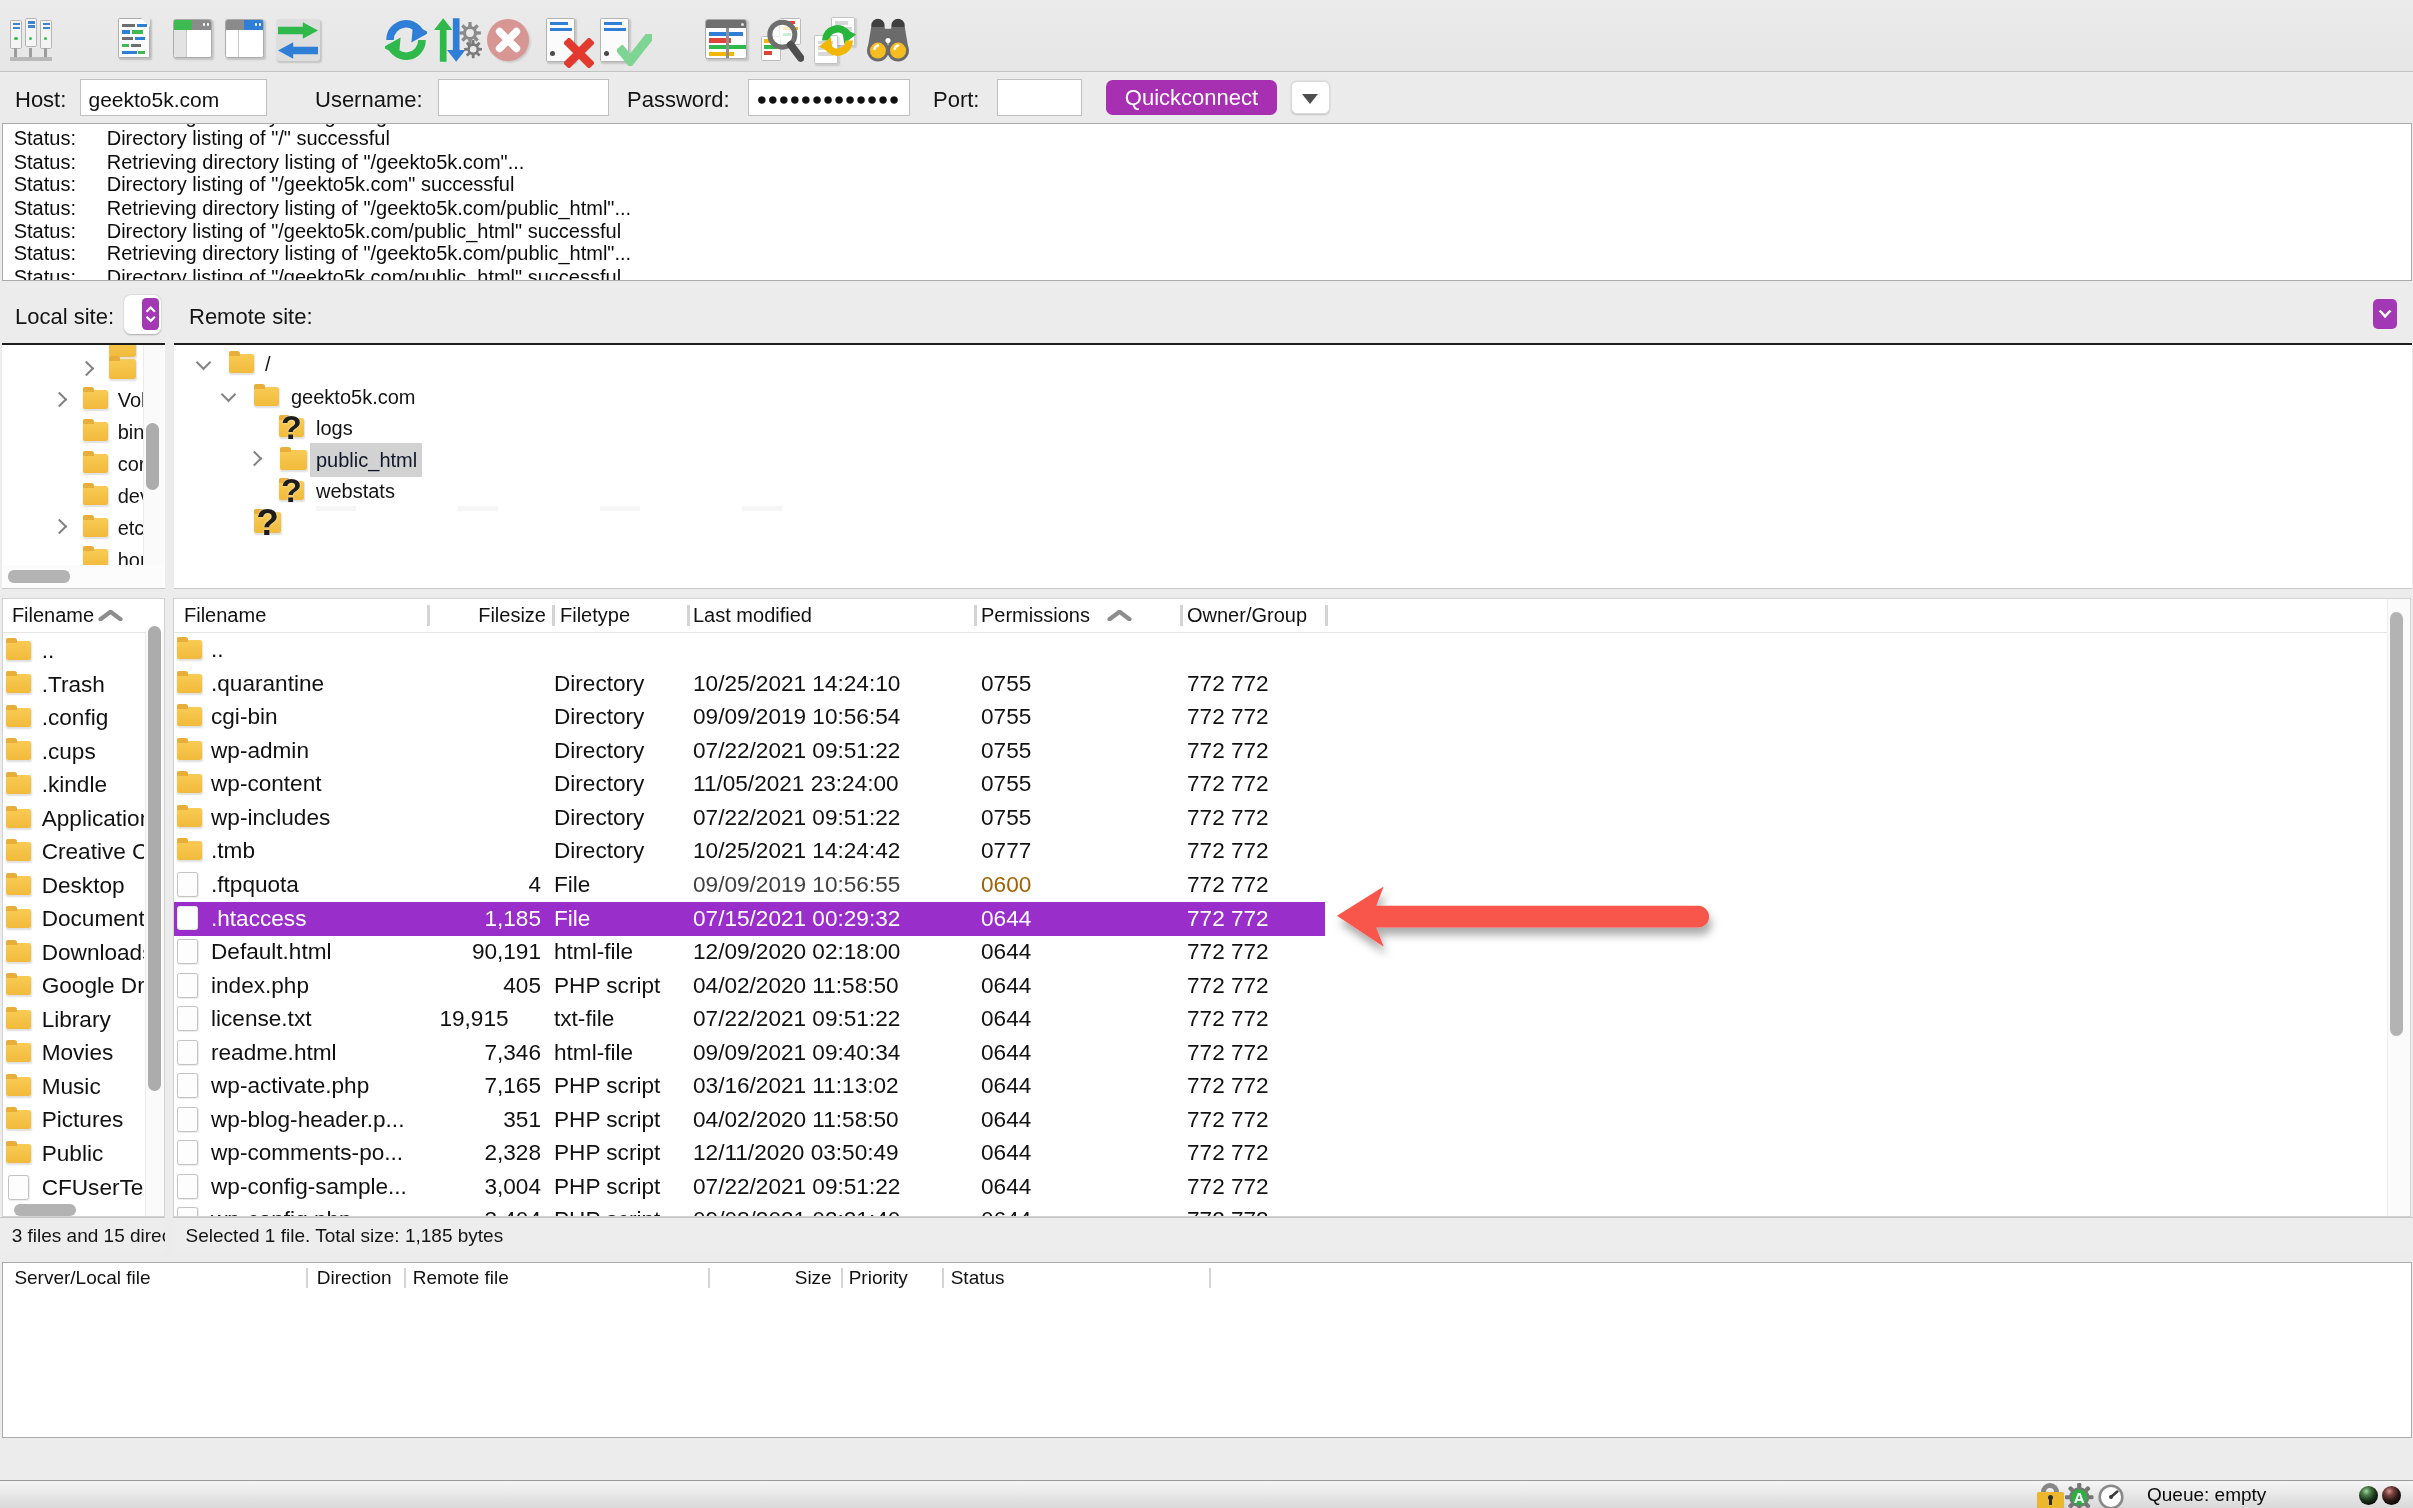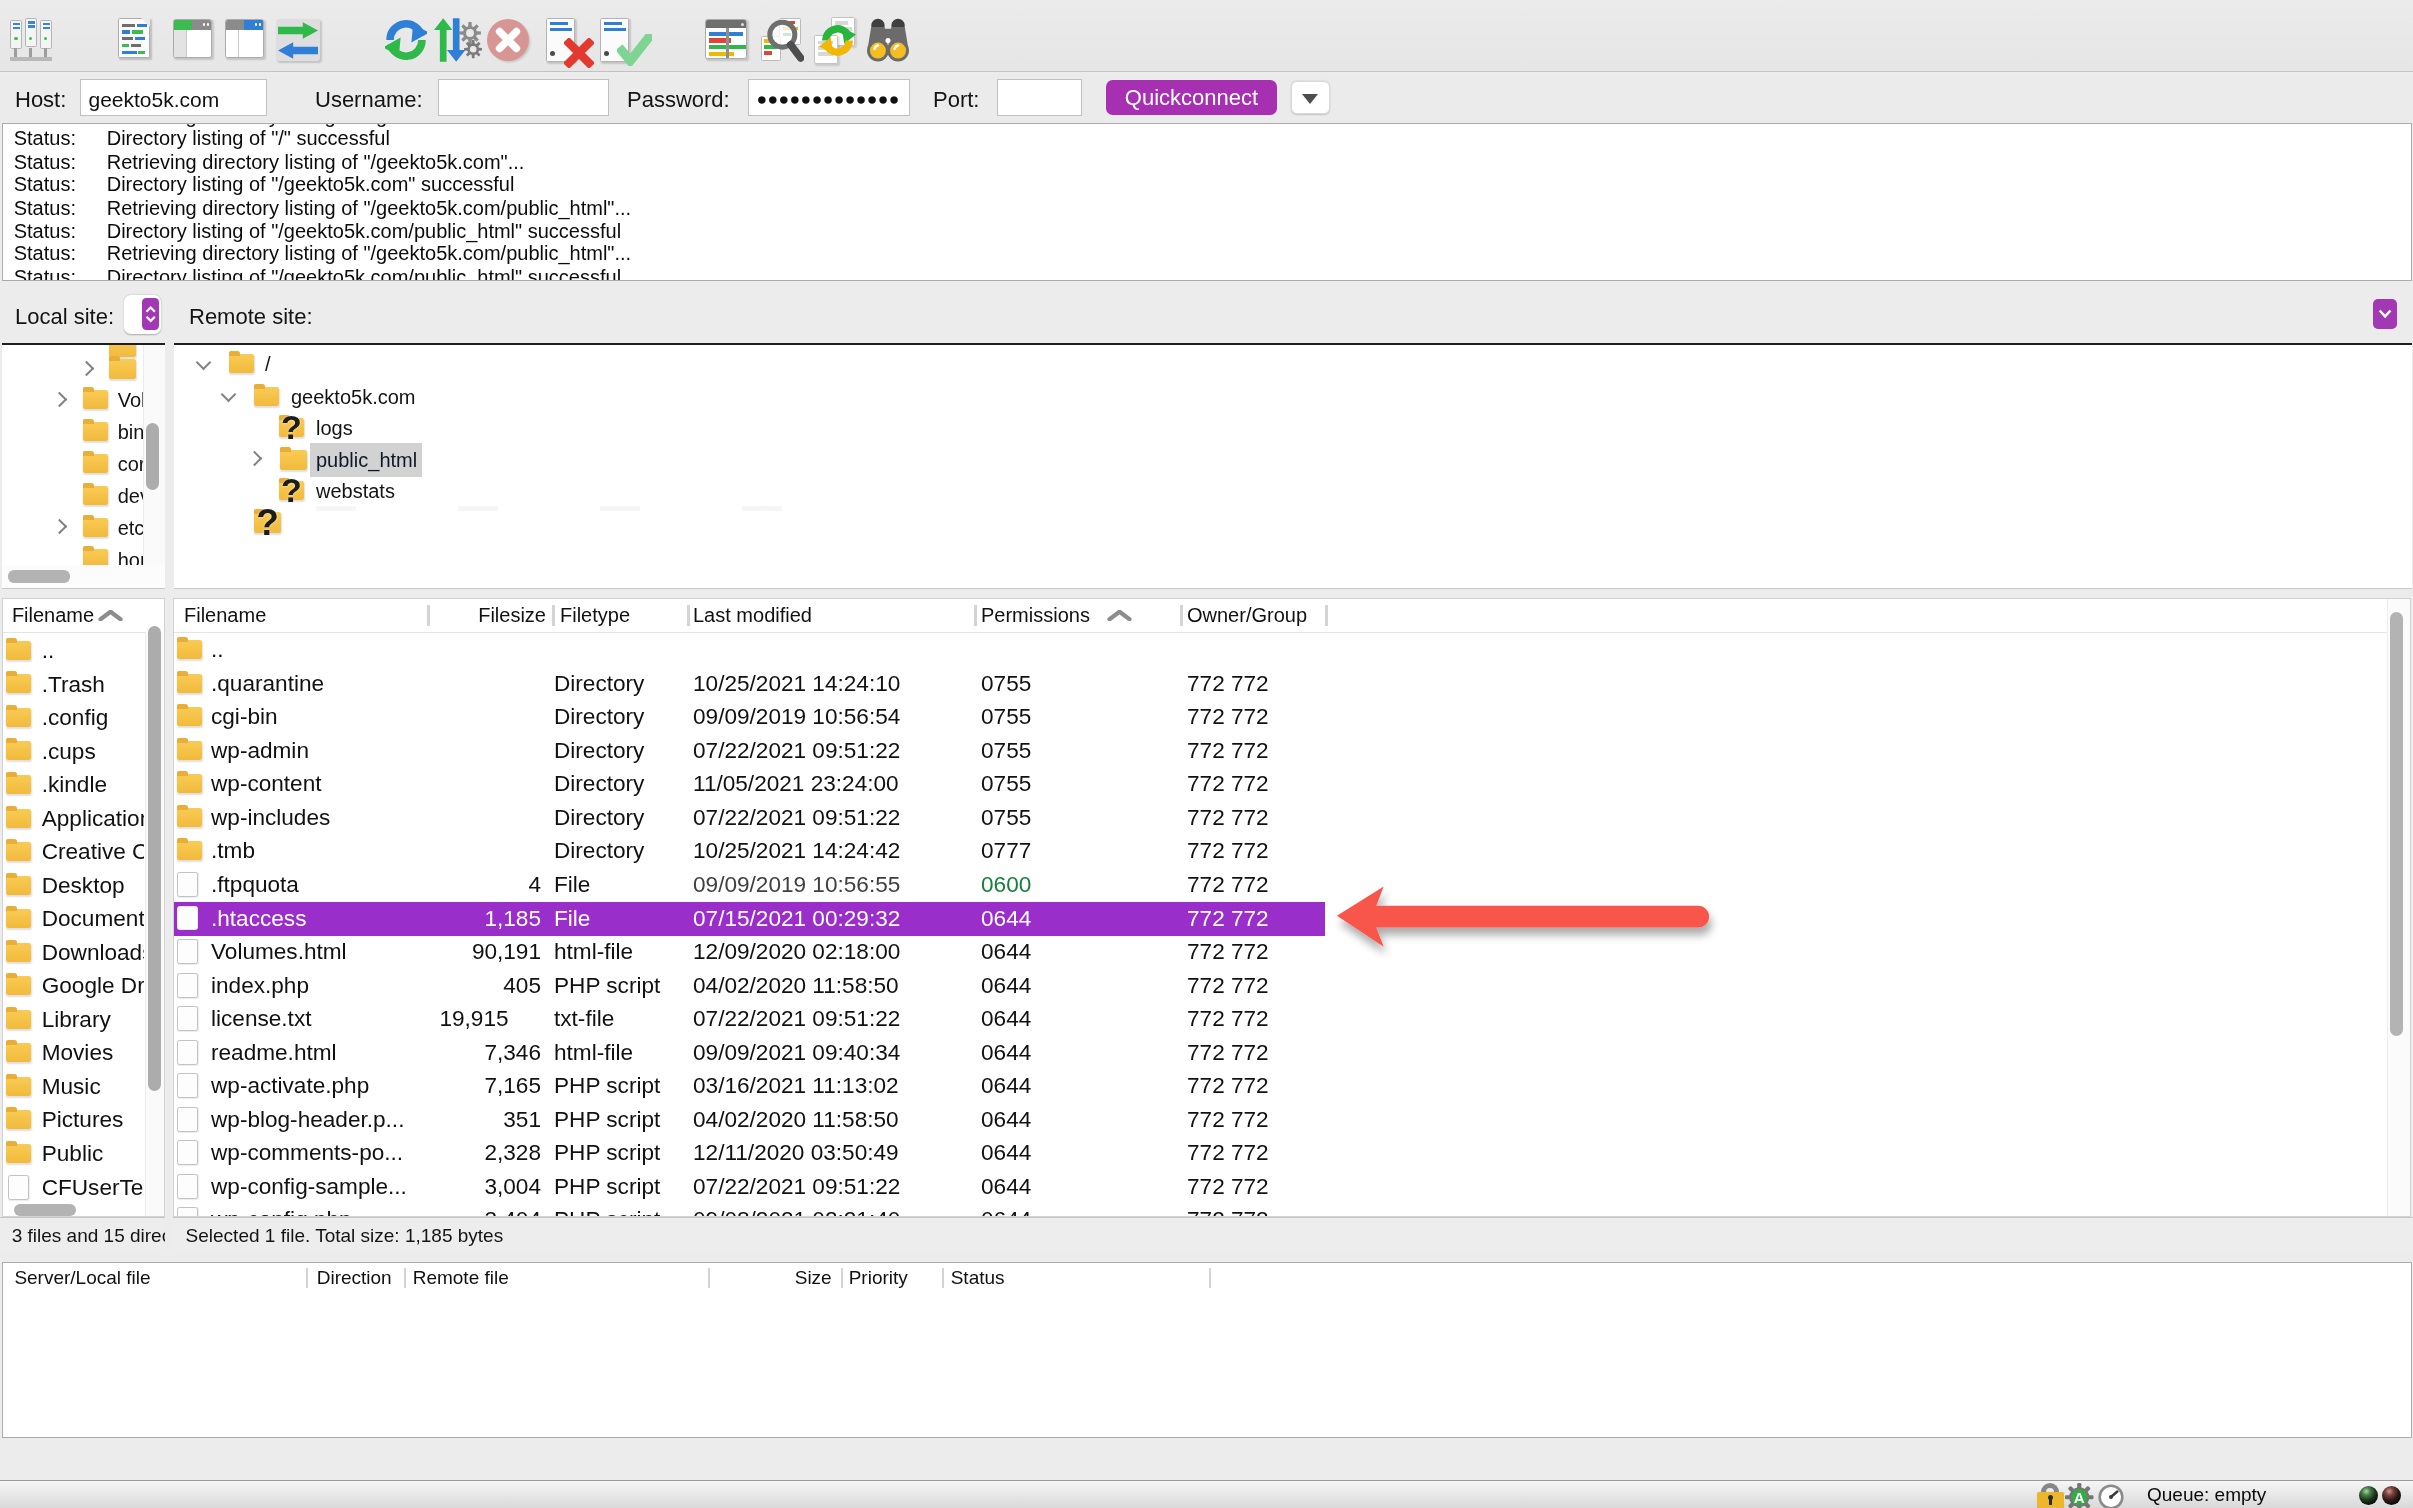--- a/index.html
+++ b/index.html
@@ -465,32 +465,32 @@
 <div class="row" style="left:37px;top:235px;color:#111;">.tmb</div>
 <div class="row" style="left:380px;top:235px;color:#111;">Directory</div>
 <div class="row" style="left:519px;top:235px;color:#111;">10/25/2021 14:24:42</div>
 <div class="row" style="left:807px;top:235px;color:#111;">0777</div>
 <div class="row" style="left:1013px;top:235px;color:#111;">772 772</div>
 <div style="position:absolute;left:3.4px;top:273px;width:21px;height:25px;background:#fdfdfd;border:1.7px solid #c3c3c3;border-radius:2.5px;box-shadow:0.8px 0.8px 0.8px rgba(0,0,0,.08);"></div>
 <div class="row" style="left:37px;top:269px;color:#111;">.ftpquota</div>
 <div class="row" style="left:233px;top:269px;width:134px;text-align:right;color:#111;">4</div>
 <div class="row" style="left:380px;top:269px;color:#111;">File</div>
 <div class="row" style="left:519px;top:269px;color:#404040;">09/09/2019 10:56:55</div>
-<div class="row" style="left:807px;top:269px;color:#15803d;">0600</div>
+<div class="row" style="left:807px;top:269px;color:#a16207;">0600</div>
 <div class="row" style="left:1013px;top:269px;color:#111;">772 772</div>
 <div style="position:absolute;left:0px;top:303px;width:1151px;height:34px;background:#992ecb;"></div>
 <div style="position:absolute;left:3.4px;top:307px;width:21px;height:24px;background:#fdfdfd;border:1.7px solid #e8e8e8;border-radius:2.5px;"></div>
 <div class="row" style="left:37px;top:303px;color:#fff;">.htaccess</div>
 <div class="row" style="left:233px;top:303px;width:134px;text-align:right;color:#fff;">1,185</div>
 <div class="row" style="left:380px;top:303px;color:#fff;">File</div>
 <div class="row" style="left:519px;top:303px;color:#fff;">07/15/2021 00:29:32</div>
 <div class="row" style="left:807px;top:303px;color:#fff;">0644</div>
 <div class="row" style="left:1013px;top:303px;color:#fff;">772 772</div>
 <div style="position:absolute;left:3.4px;top:340px;width:21px;height:25px;background:#fdfdfd;border:1.7px solid #c3c3c3;border-radius:2.5px;box-shadow:0.8px 0.8px 0.8px rgba(0,0,0,.08);"></div>
-<div class="row" style="left:37px;top:336px;color:#111;">Volumes.html</div>
+<div class="row" style="left:37px;top:336px;color:#111;">Default.html</div>
 <div class="row" style="left:233px;top:336px;width:134px;text-align:right;color:#111;">90,191</div>
 <div class="row" style="left:380px;top:336px;color:#111;">html-file</div>
 <div class="row" style="left:519px;top:336px;color:#111;">12/09/2020 02:18:00</div>
 <div class="row" style="left:807px;top:336px;color:#111;">0644</div>
 <div class="row" style="left:1013px;top:336px;color:#111;">772 772</div>
 <div style="position:absolute;left:3.4px;top:374px;width:21px;height:25px;background:#fdfdfd;border:1.7px solid #c3c3c3;border-radius:2.5px;box-shadow:0.8px 0.8px 0.8px rgba(0,0,0,.08);"></div>
 <div class="row" style="left:37px;top:370px;color:#111;">index.php</div>
 <div class="row" style="left:233px;top:370px;width:134px;text-align:right;color:#111;">405</div>
 <div class="row" style="left:380px;top:370px;color:#111;">PHP script</div>
 <div class="row" style="left:519px;top:370px;color:#111;">04/02/2020 11:58:50</div>

